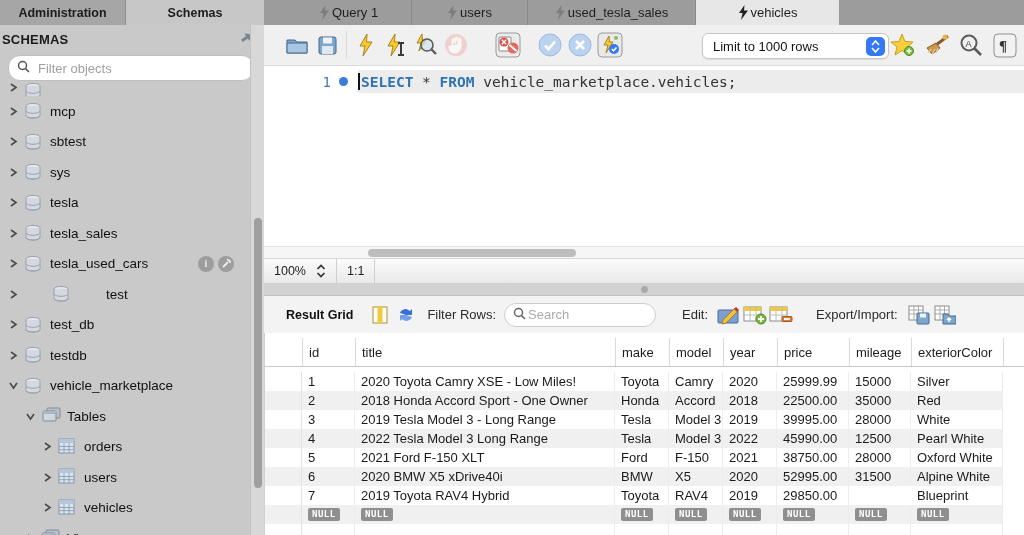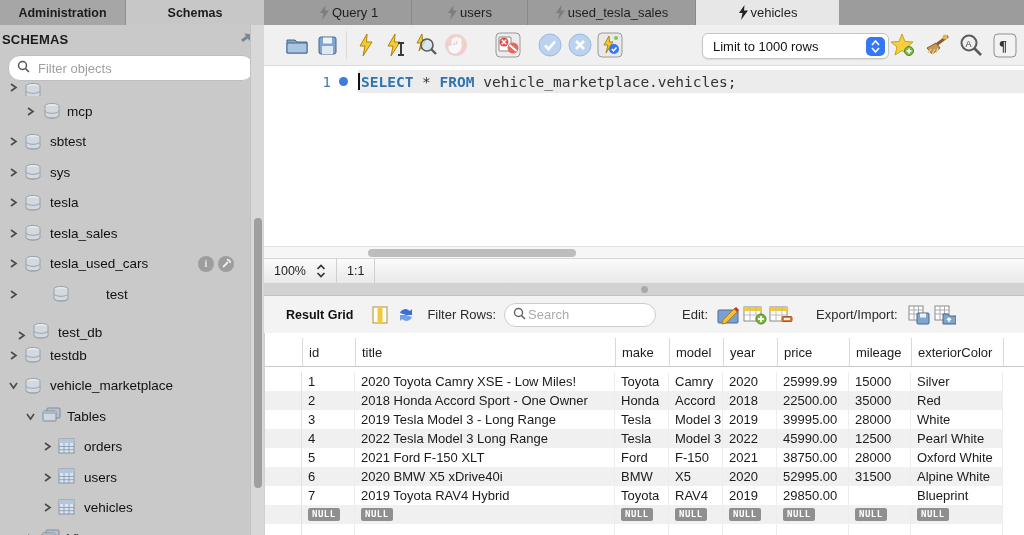--- a/index.html
+++ b/index.html
@@ -128,21 +128,21 @@
               <path d="M2 1 L7 4.5 L2 8" fill="none" stroke="#4a4a4a" stroke-width="1.6"></path>
             </svg>
           </span>
           <span class="nodeicon"><svg width="18" height="18" viewBox="0 0 18 18">
               <ellipse cx="9" cy="4" rx="7" ry="2.6" fill="#e3e6ea" stroke="#9aa3ad"></ellipse>
               <path d="M2 4 v9.5 a7 2.6 0 0 0 14 0 V4" fill="#d4d9df" stroke="#9aa3ad"></path>
               <path d="M2 8.7 a7 2.6 0 0 0 14 0 M2 13.4 a7 2.6 0 0 0 14 0" fill="none" stroke="#9aa3ad"></path>
             </svg></span>
           <span></span>
         </div>
-        <div class="tree-row" style="padding-left: 25px; text-align: right;">
+        <div class="tree-row" style="padding-left: 8px;">
           <span class="chev">
             <svg width="9" height="9" viewBox="0 0 9 9" style="transform:rotate(0deg)">
               <path d="M2 1 L7 4.5 L2 8" fill="none" stroke="#4a4a4a" stroke-width="1.6"></path>
             </svg>
           </span>
           <span class="nodeicon"><svg width="18" height="18" viewBox="0 0 18 18">
               <ellipse cx="9" cy="4" rx="7" ry="2.6" fill="#e3e6ea" stroke="#9aa3ad"></ellipse>
               <path d="M2 4 v9.5 a7 2.6 0 0 0 14 0 V4" fill="#d4d9df" stroke="#9aa3ad"></path>
               <path d="M2 8.7 a7 2.6 0 0 0 14 0 M2 13.4 a7 2.6 0 0 0 14 0" fill="none" stroke="#9aa3ad"></path>
             </svg></span>
@@ -227,21 +227,21 @@
               <path d="M2 1 L7 4.5 L2 8" fill="none" stroke="#4a4a4a" stroke-width="1.6"></path>
             </svg>
           </span>
           <span class="nodeicon"><svg width="18" height="18" viewBox="0 0 18 18">
               <ellipse cx="9" cy="4" rx="7" ry="2.6" fill="#e3e6ea" stroke="#9aa3ad"></ellipse>
               <path d="M2 4 v9.5 a7 2.6 0 0 0 14 0 V4" fill="#d4d9df" stroke="#9aa3ad"></path>
               <path d="M2 8.7 a7 2.6 0 0 0 14 0 M2 13.4 a7 2.6 0 0 0 14 0" fill="none" stroke="#9aa3ad"></path>
             </svg></span>
           <span>test</span>
         </div>
-        <div class="tree-row" style="padding-left: 16px; align-items: flex-end;">
+        <div class="tree-row" style="padding-left: 8px;">
           <span class="chev">
             <svg width="9" height="9" viewBox="0 0 9 9" style="transform:rotate(0deg)">
               <path d="M2 1 L7 4.5 L2 8" fill="none" stroke="#4a4a4a" stroke-width="1.6"></path>
             </svg>
           </span>
           <span class="nodeicon"><svg width="18" height="18" viewBox="0 0 18 18">
               <ellipse cx="9" cy="4" rx="7" ry="2.6" fill="#e3e6ea" stroke="#9aa3ad"></ellipse>
               <path d="M2 4 v9.5 a7 2.6 0 0 0 14 0 V4" fill="#d4d9df" stroke="#9aa3ad"></path>
               <path d="M2 8.7 a7 2.6 0 0 0 14 0 M2 13.4 a7 2.6 0 0 0 14 0" fill="none" stroke="#9aa3ad"></path>
             </svg></span>

